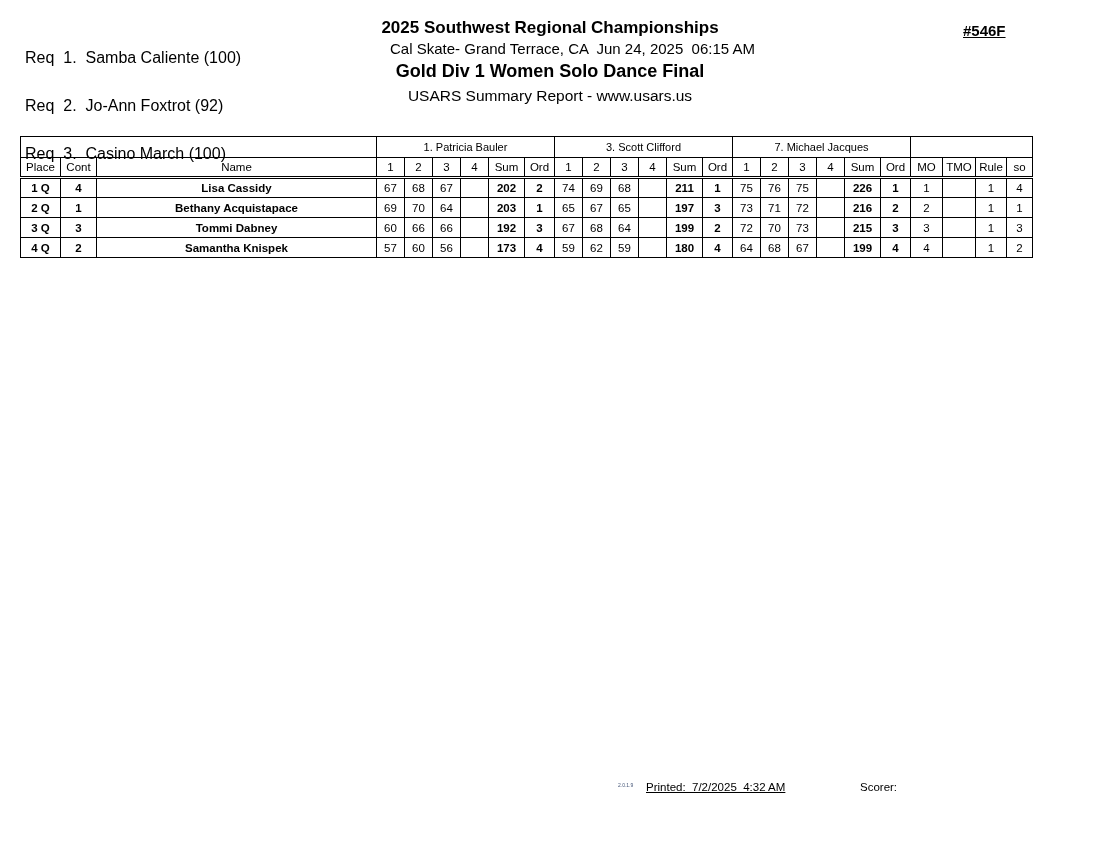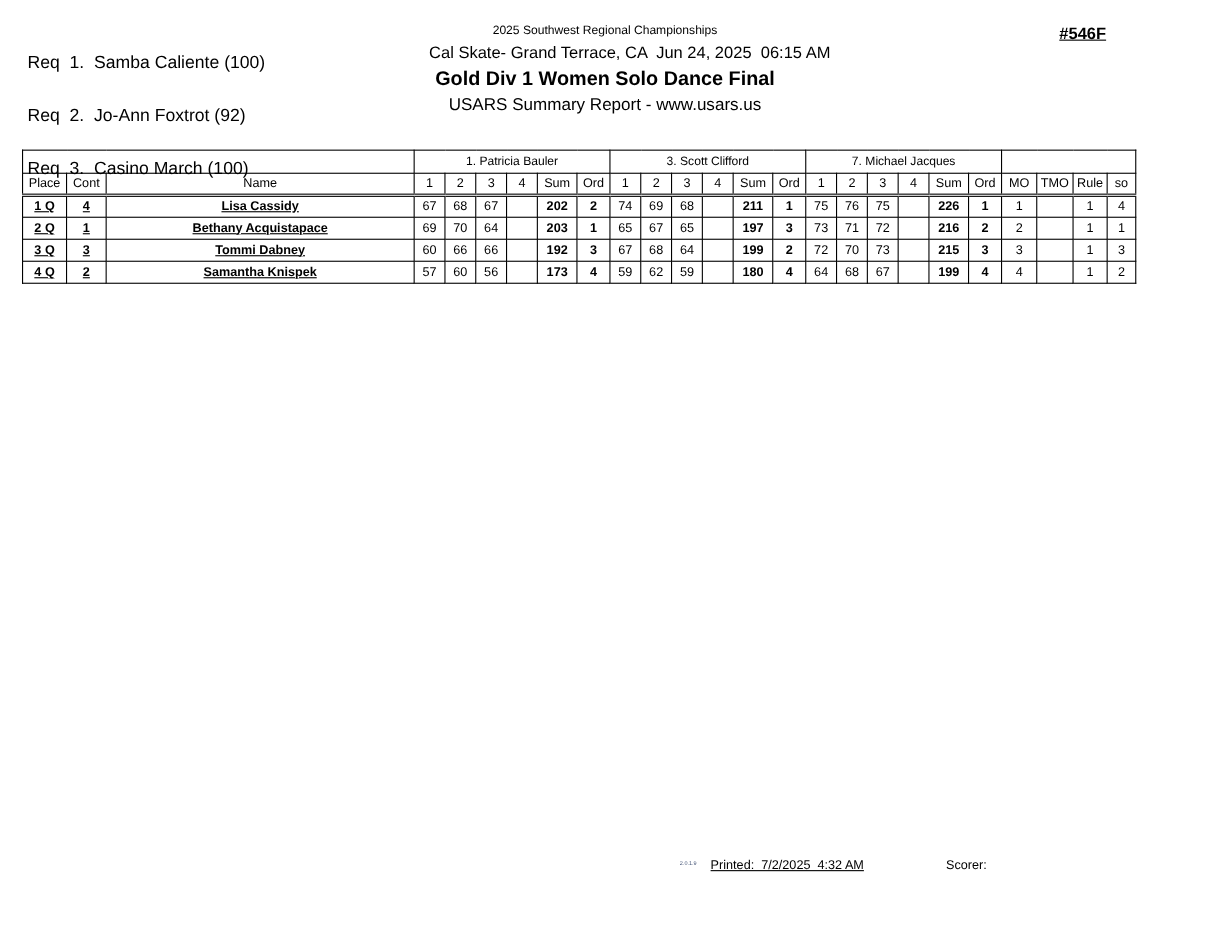--- a/index.html
+++ b/index.html
@@ -3,36 +3,36 @@
 <meta charset="utf-8">
 <style>
   * { box-sizing: border-box; }
   html, body { margin:0; padding:0; background:#fff; }
   .page {
     position: relative; width: 1100px; height: 850px; background: #ffffff;
     font-family: "Liberation Sans", sans-serif; color: #000; overflow: hidden;
   }
   .reqs { position:absolute; left:25px; top:18px; font-size:16px; line-height:16px; white-space:pre; }
   .titleblock { position:absolute; left:0; top:17px; width:1100px; text-align:center; line-height:1; }
-  .t1 { font-size:11px; font-weight:normal; line-height:22px; white-space:pre; }
+  .t1 { font-size:17px; font-weight:bold; line-height:22px; white-space:pre; }
   .t2 { font-size:15px; line-height:20px; white-space:pre;padding-left:45px; }
   .t3 { font-size:18px; font-weight:bold; line-height:25px; white-space:pre; }
   .t4 { font-size:15.5px; line-height:23px; white-space:pre; }
   .eventnum { position:absolute; left:963px; top:22px; font-size:15px; font-weight:bold;text-decoration:underline; }
 
   table.results { position:absolute; left:20px; top:136px; border-collapse:collapse; font-size:11.5px; table-layout:fixed;border-radius:20px; }
   table.results td { padding:0; height:20px; border:1px solid #000; text-align:center; vertical-align:middle; overflow:hidden; white-space:nowrap; }
   tr.judgerow td { height:21px; }
   td.nob { border:none; }
   td.judgebox { text-align:left; padding-left:4px; font-size:11px; white-space:pre; }
   tr.headrow td { border-bottom:3px double #000; }
   td.namec { text-align:left; padding-left:6px; }
   td.sumc { text-align:right; padding-right:3px;font-weight:bold; }
   td.ordc { border-left:3px solid #000; border-right:3px solid #000; font-weight:bold; }
-  td.b { font-weight:bold;text-decoration:underline; }
+  td.b { font-weight:bold; }
 
   .version { position:absolute; left:618px; top:782px; font-size:5px; color:#445577; letter-spacing:0; }
   .printed { position:absolute; left:646px; top:781px; font-size:11.5px; white-space:pre;text-decoration:underline; }
   .scorer  { position:absolute; left:860px; top:781px; font-size:11.5px; }
 </style>
 </head>
 <body>
 
 <div class="page">
 

